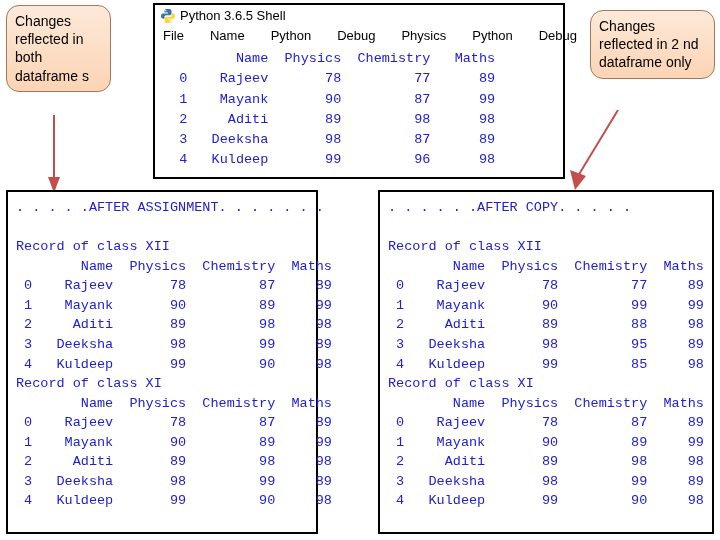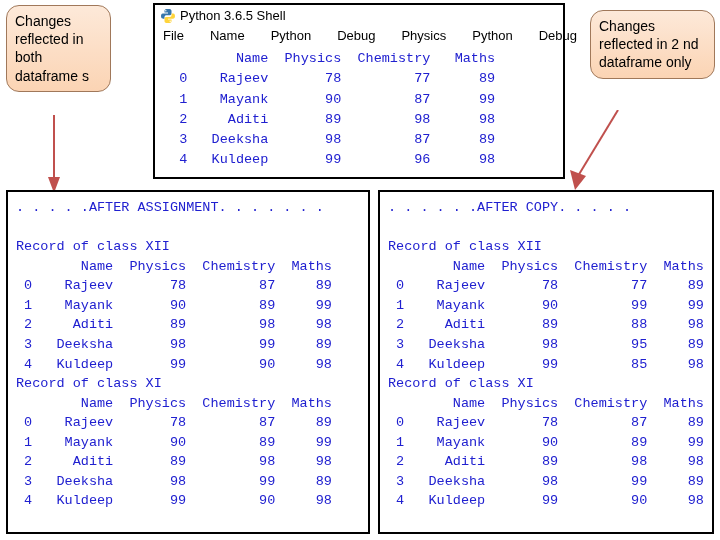--- a/index.html
+++ b/index.html
@@ -25,21 +25,21 @@
     left: 153px; top: 3px;
     width: 412px;
     border: 2px solid #000;
     background: #fff;
   }
   .title-bar { display: flex; align-items: center; padding: 3px 6px; font-size: 13px; background: #fff; }
   .py-icon { width: 14px; height: 14px; margin-right: 5px; display: inline-flex; }
   .menubar { display: flex; gap: 26px; padding: 2px 8px 4px; font-size: 13px; }
   .shell-body { font-family: 'Courier New', monospace; font-size: 13.5px; color: #2020d0; padding: 2px 8px 6px; line-height: 1.5; white-space: pre; }
   .lower { position: absolute; border: 2px solid #000; background: #fff; font-family: 'Courier New', monospace; font-size: 13.5px; color: #2020d0; padding: 6px 8px; line-height: 1.45; white-space: pre; }
-  .lower-left { left: 6px; top: 190px; width: 364px; height: 344px; }
+  .lower-left { left: 6px; top: 190px; width: 312px; height: 344px; }
   .lower-right { left: 378px; top: 190px; width: 336px; height: 344px; }
 </style>
 </head>
 <body>
 
 <div class="callout callout-left">Changes reflected in both dataframe s</div>
 <div class="callout callout-right">Changes reflected in 2 nd dataframe only</div>
 
 <div class="arrow arrow-left">
   <svg viewBox="0 0 12 78">

